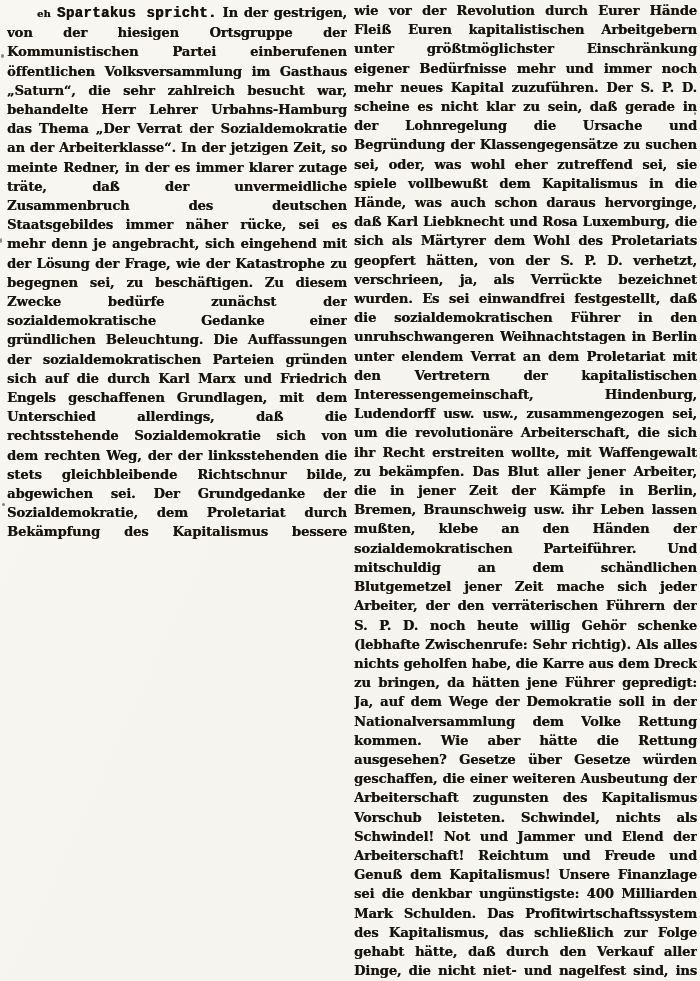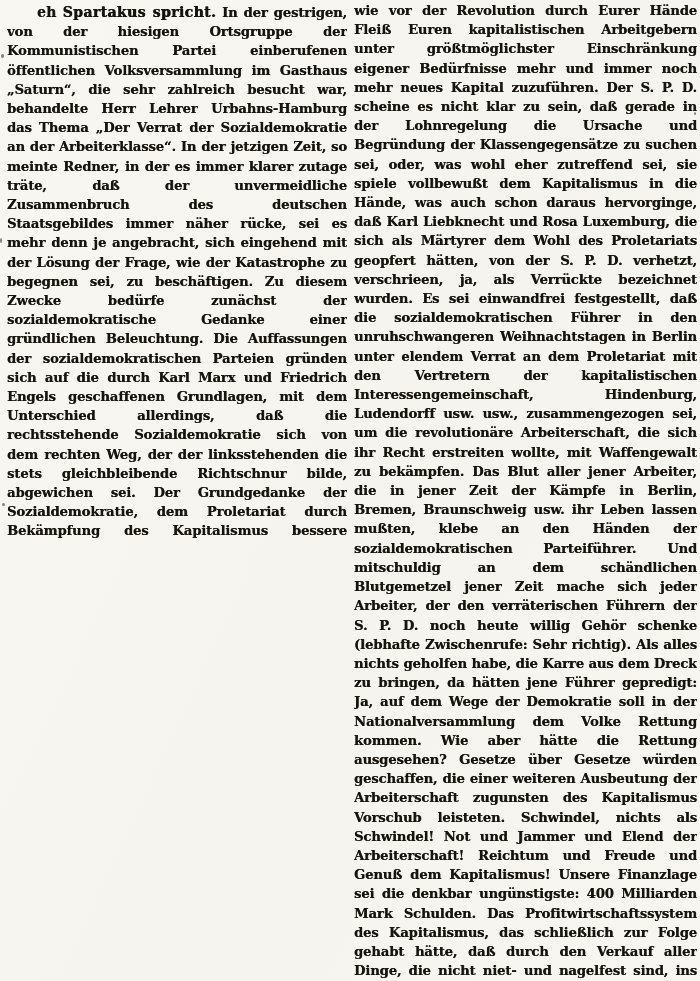--- a/index.html
+++ b/index.html
@@ -40,28 +40,29 @@
     width: 343px;
     max-height: 978px;
   }
   .para {
     margin: 0;
     padding: 0;
   }
   .para.opening { text-indent: 30px; }
   .para.cont { text-indent: 0; }
   .lead {
-    font-size: 14px;
+    font-size: 10px;
     letter-spacing: 0.2px;
     margin-top: 8px;
   }
   .headline {
     font-size: 14px;
     letter-spacing: 0.4px;
     text-shadow: 0.6px 0 0 currentColor;
+    font-family: Liberation Mono, monospace;
   }
   .speck {
     position: absolute;
     background: rgba(40, 35, 28, 0.55);
     border-radius: 50%;
   }
   .speck.s1 { left: 1px;  top: 54px;  width: 3px; height: 4px; }
   .speck.s2 { left: 0px;  top: 238px; width: 2px; height: 5px; }
   .speck.s3 { left: 2px;  top: 503px; width: 3px; height: 3px; }
   .speck.s4 { left: 694px; top: 112px; width: 2px; height: 3px; }

